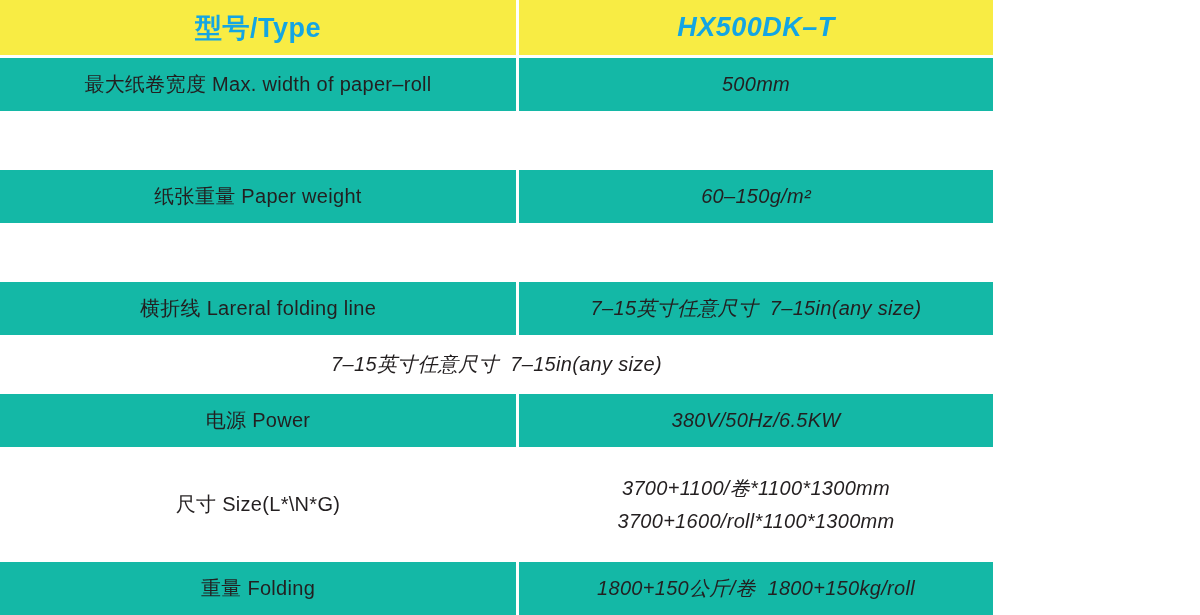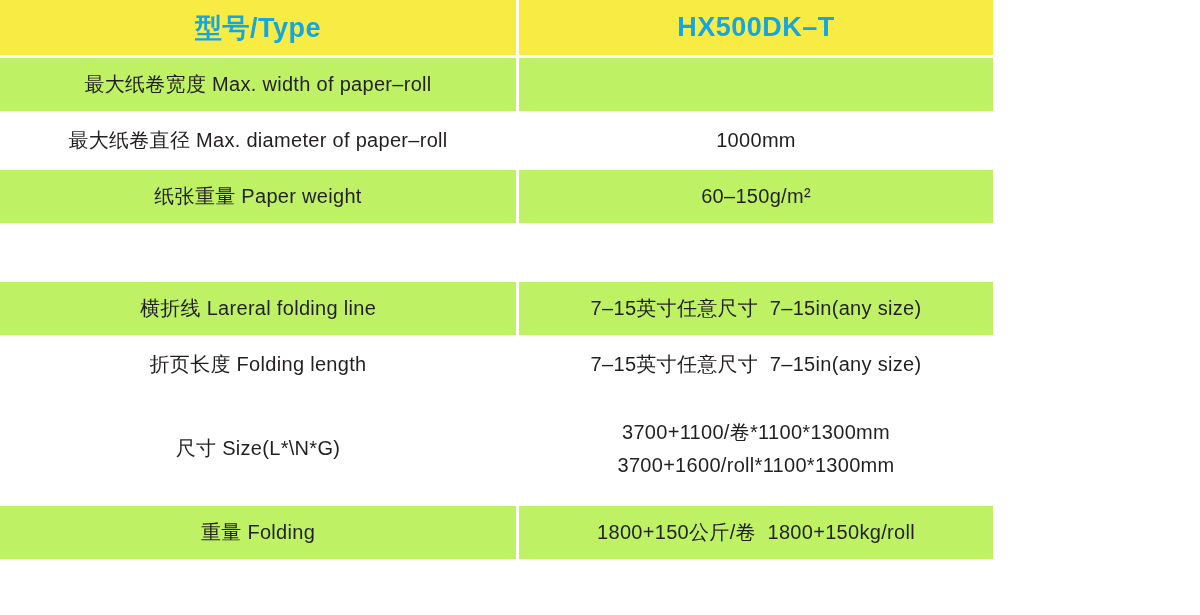--- a/index.html
+++ b/index.html
@@ -27,38 +27,39 @@
     border-top: 3px solid #ffffff;
   }
   .row-header {
     height: 55px;
     border-top: none;
     background: #F8EC44;
   }
   .row-tall {
     height: 112px;
   }
-  .bg-blue  { background: #bef264; }
+  .bg-blue  { background: #14b8a6; }
   .bg-white { background: #ffffff; }
   .cell {
     display: flex;
     align-items: center;
     justify-content: center;
     font-size: 20px;
     color: #231F20;
     letter-spacing: 0.3px;
     white-space: pre-wrap;
   }
   .cell-left {
     width: 519px;
     box-sizing: border-box;
     border-right: 3px solid #ffffff;
   }
   .cell-right {
     flex: 1;
+    font-style: italic;
   }
   .cell-right-col {
     flex-direction: column;
     line-height: 33px;
   }
   .header-text {
     font-size: 27px;
     font-weight: bold;
     color: #14A5E3;
     letter-spacing: 0.5px;
@@ -69,45 +70,47 @@
 
 <div class="spec-table">
 
   <div class="row row-header">
     <div class="cell cell-left header-text">型号/Type</div>
     <div class="cell cell-right header-text">HX500DK–T</div>
   </div>
 
   <div class="row bg-blue">
     <div class="cell cell-left">最大纸卷宽度 Max. width of paper–roll</div>
+    <div class="cell cell-right">500mm</div>
   </div>
 
   <div class="row bg-white">
-    <div class="cell cell-left">最大纸卷直径 Max. diameter of paper–roll</div>
-    <div class="cell cell-right">1000mm</div>
   </div>
 
   <div class="row bg-blue">
     <div class="cell cell-left">纸张重量 Paper weight</div>
     <div class="cell cell-right">60–150g/m²</div>
   </div>
 
   <div class="row bg-white">
   </div>
 
   <div class="row bg-blue">
     <div class="cell cell-left">横折线 Lareral folding line</div>
     <div class="cell cell-right">7–15英寸任意尺寸  7–15in(any size)</div>
   </div>
 
   <div class="row bg-white">
-    <div class="cell cell-left">折页长度 Folding length</div>
     <div class="cell cell-right">7–15英寸任意尺寸  7–15in(any size)</div>
   </div>
 
+  <div class="row bg-blue">
+    <div class="cell cell-left">电源 Power</div>
+    <div class="cell cell-right">380V/50Hz/6.5KW</div>
+  </div>
 
   <div class="row row-tall bg-white">
     <div class="cell cell-left">尺寸 Size(L*\N*G)</div>
     <div class="cell cell-right cell-right-col">
       <div>3700+1100/卷*1100*1300mm</div>
       <div>3700+1600/roll*1100*1300mm</div>
     </div>
   </div>
 
   <div class="row bg-blue">

